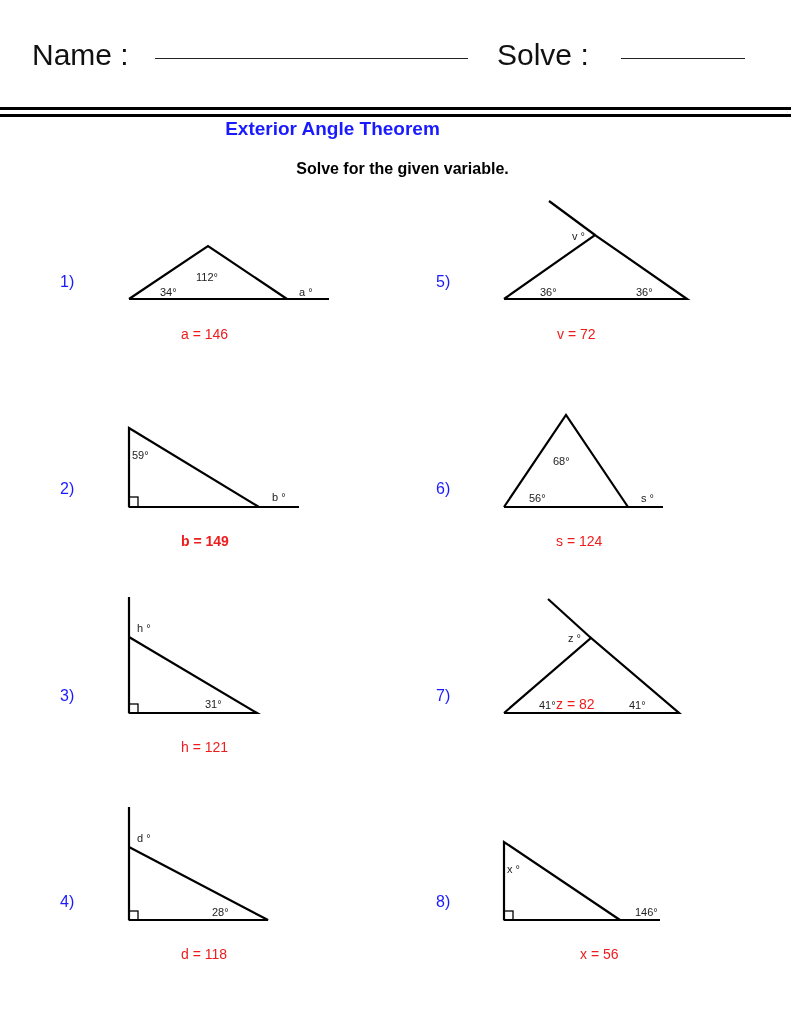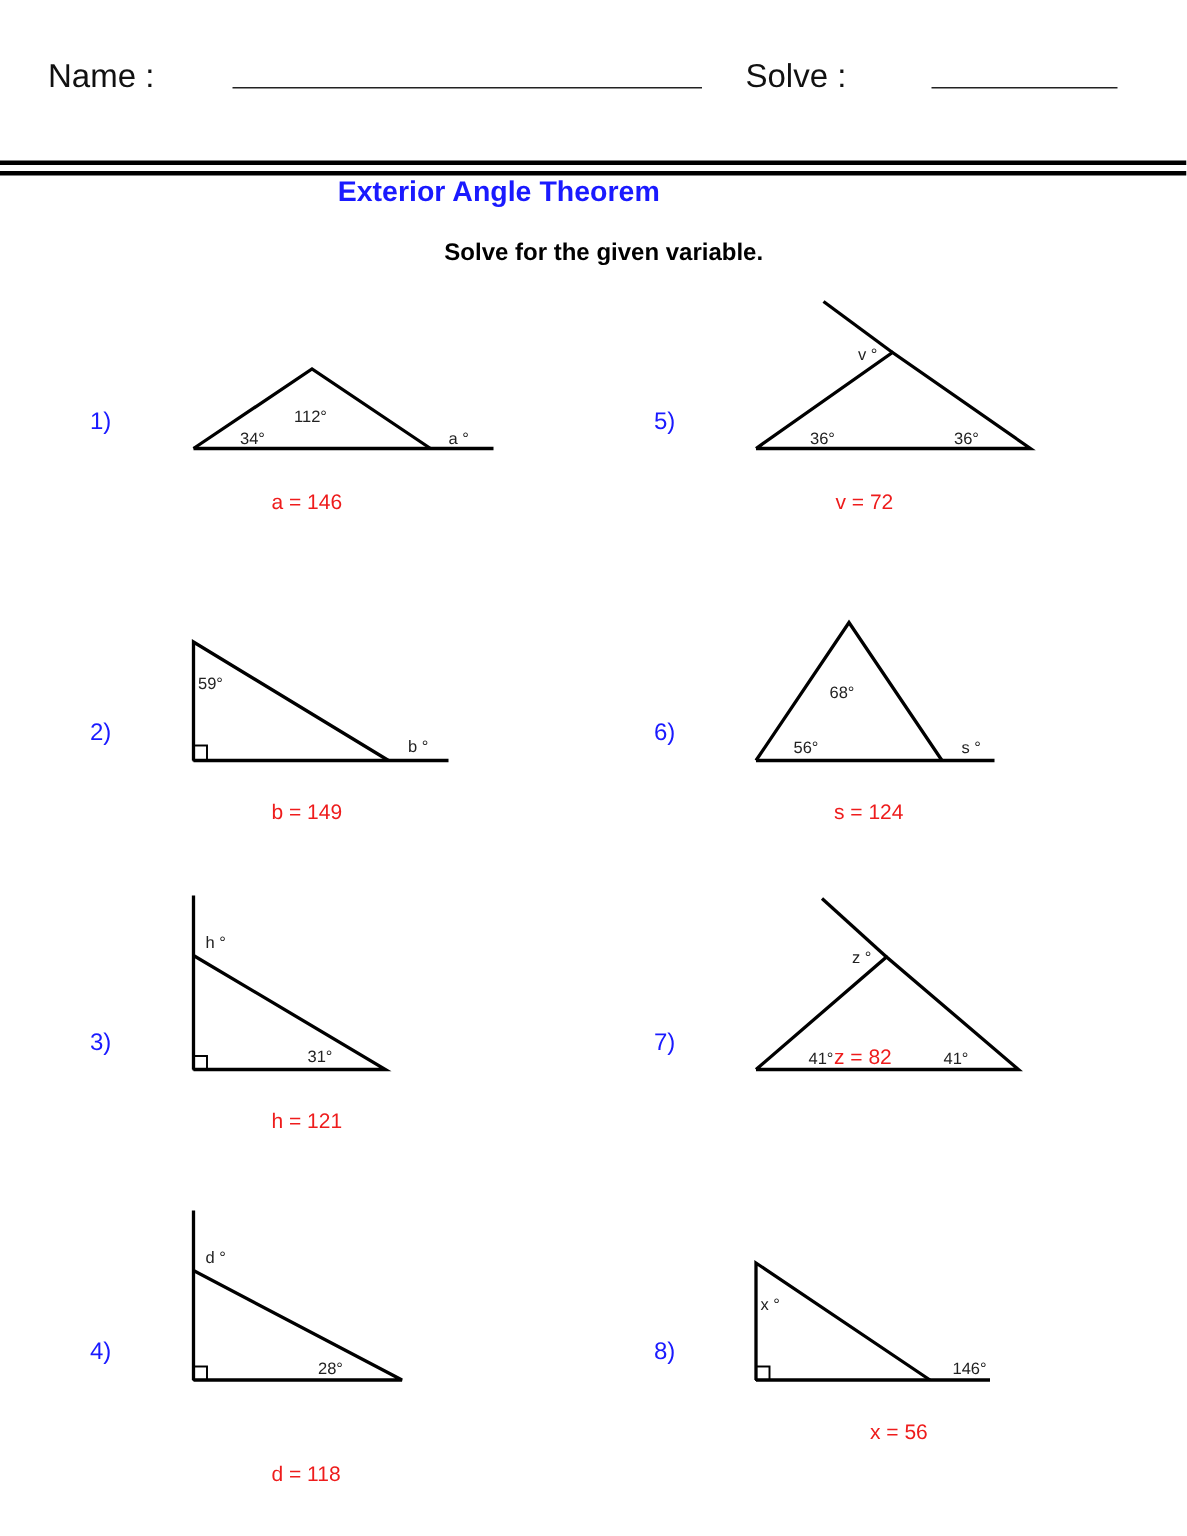--- a/index.html
+++ b/index.html
@@ -1,18 +1,18 @@
 <!DOCTYPE html>
 <html><head>
 <meta charset="utf-8">
 <style>
   html, body { margin: 0; padding: 0; background: #ffffff; }
   body { width: 791px; height: 1024px; position: relative; overflow: hidden; font-family: "Liberation Sans", sans-serif; }
   .abs { position: absolute; }
-  .hdr-label { font-size: 22px; color: #111; }
+  .hdr-label { font-size: 30px; color: #111; }
   .hdr-line { height: 0; border-top: 1.5px solid #222; }
   .rule-outer { left: 0; width: 791px; top: 107px; height: 4px; border-top: 3px solid #000; border-bottom: 3px solid #000; }
   .title { left: 0; width: 665px; top: 118px; text-align: center; font-size: 19px; font-weight: bold; color: #1a1aff; }
   .instr { left: 0; width: 805px; top: 160px; text-align: center; font-size: 16px; font-weight: bold; color: #000; }
   .num { font-size: 16px; color: #1a1aff; }
   .ans { font-size: 14px; color: #ee1c1c; }
   svg.fig { position: absolute; left: 0; top: 0; }
   svg text { font-family: "Liberation Sans", sans-serif; font-size: 11px; fill: #222; }
 </style>
 </head>
@@ -30,23 +30,23 @@
 <div class="abs num" style="left:60px; top:273px;">1)</div>
 <div class="abs num" style="left:60px; top:480px;">2)</div>
 <div class="abs num" style="left:60px; top:687px;">3)</div>
 <div class="abs num" style="left:60px; top:893px;">4)</div>
 <div class="abs num" style="left:436px; top:273px;">5)</div>
 <div class="abs num" style="left:436px; top:480px;">6)</div>
 <div class="abs num" style="left:436px; top:687px;">7)</div>
 <div class="abs num" style="left:436px; top:893px;">8)</div>
 
 <div class="abs ans" style="left:181px; top:326px;">a = 146</div>
-<div class="abs ans" style="left:181px; top:533px;">b = 149</div>
+<div class="abs ans" style="left:181px; top:533px;font-weight:bold;">b = 149</div>
 <div class="abs ans" style="left:181px; top:739px;">h = 121</div>
-<div class="abs ans" style="left:181px; top:946px;margin-top:28px;">d = 118</div>
+<div class="abs ans" style="left:181px; top:946px;">d = 118</div>
 <div class="abs ans" style="left:557px; top:326px;">v = 72</div>
 <div class="abs ans" style="left:556px; top:533px;">s = 124</div>
 <div class="abs ans" style="left:556px; top:696px;">z = 82</div>
 <div class="abs ans" style="left:580px; top:946px;">x = 56</div>
 
 <svg class="fig" width="791" height="1024" viewBox="0 0 791 1024">
   <g stroke="#000" stroke-width="2.2" fill="none">
 
     <g>
       <polyline points="129,299 208,246 287,299"></polyline>

